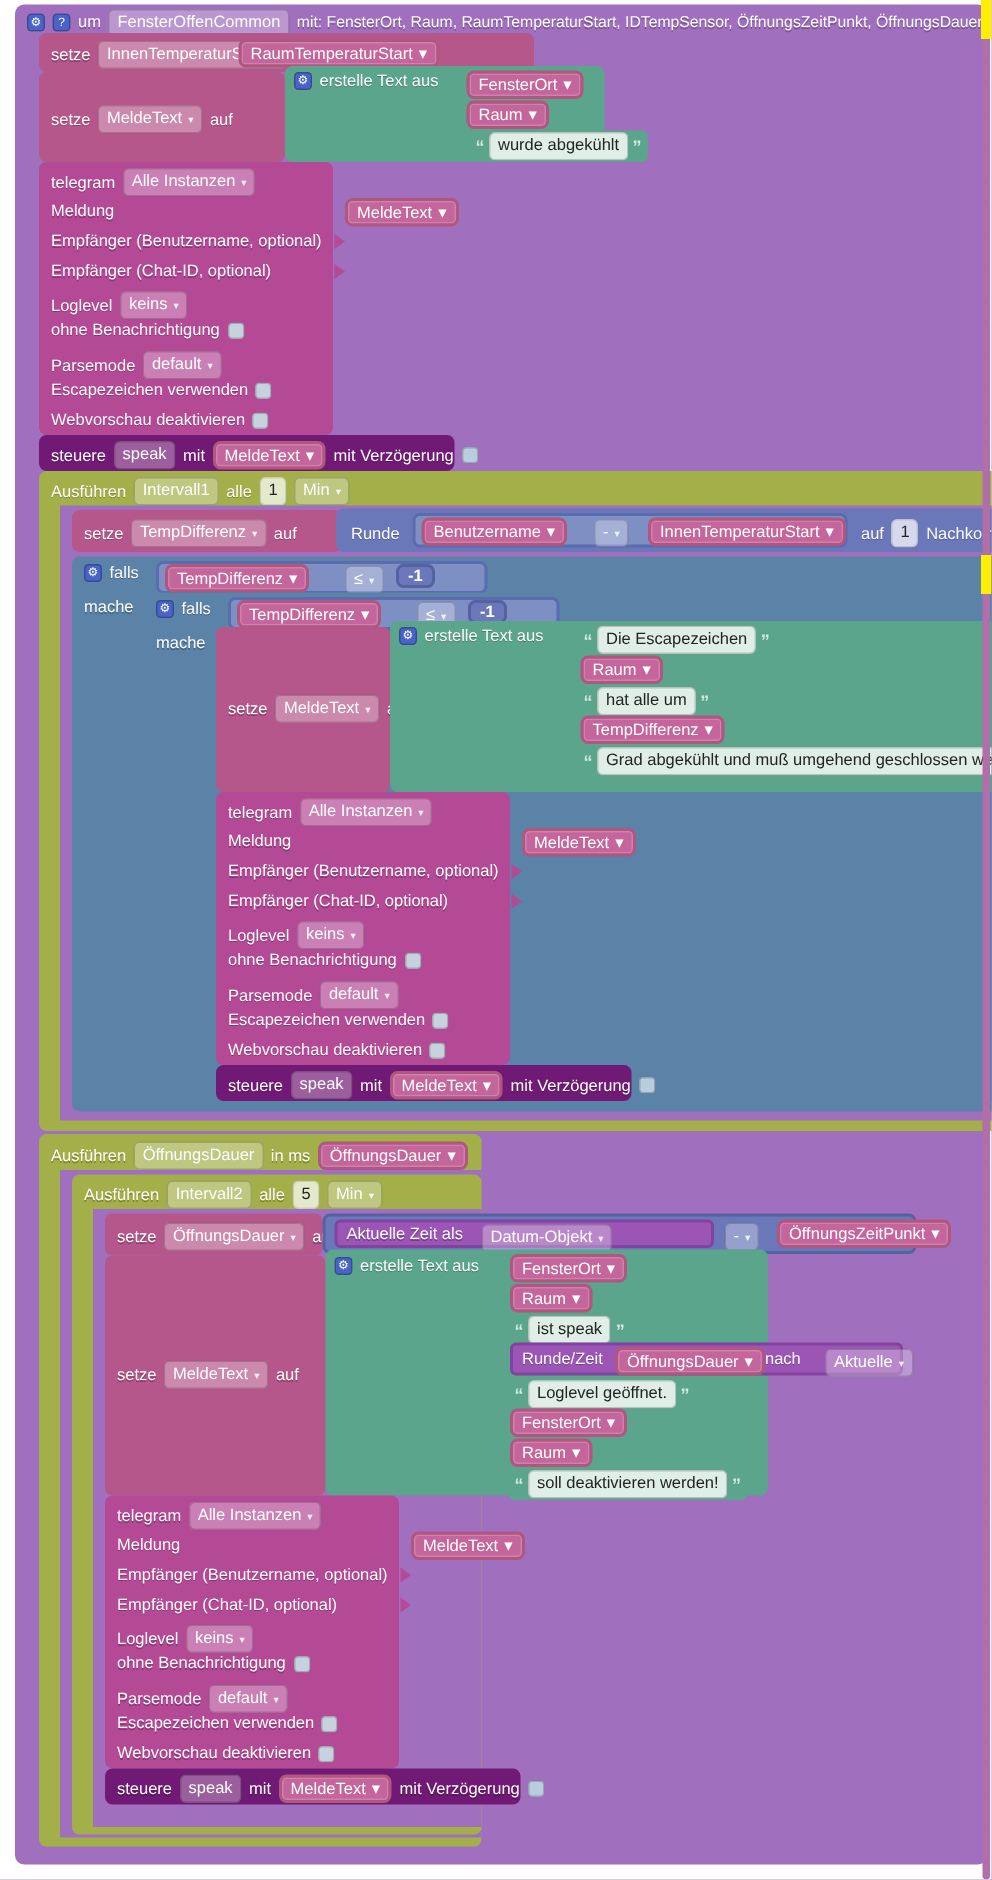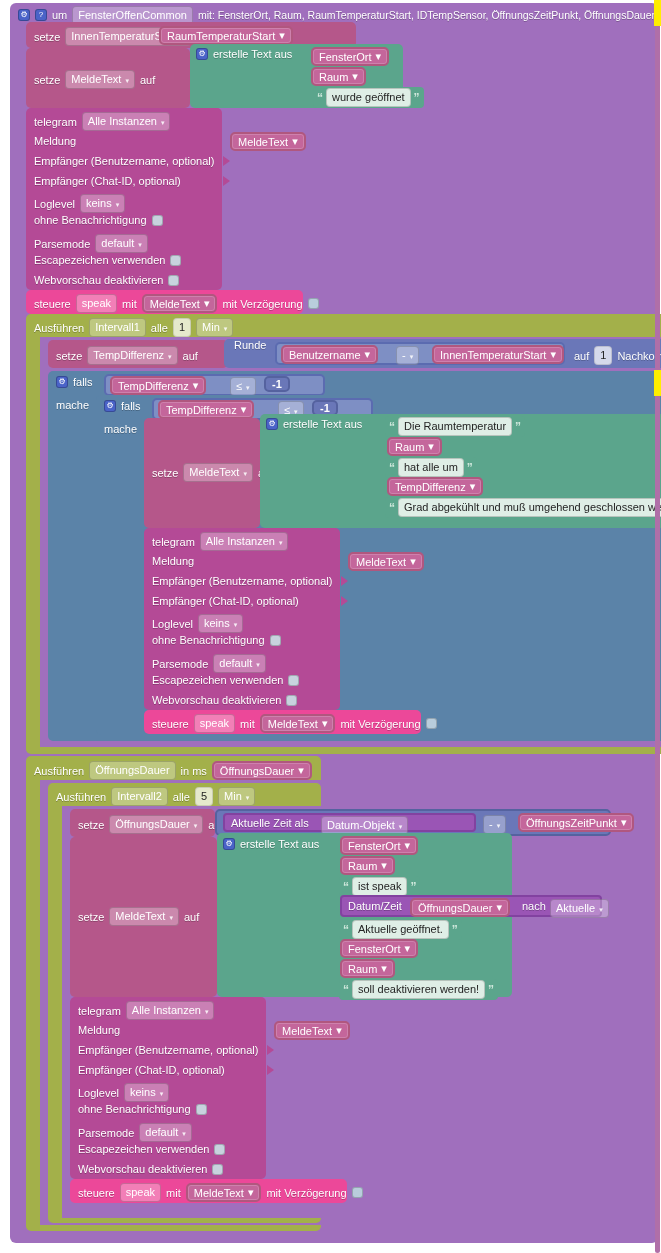--- a/index.html
+++ b/index.html
@@ -50,21 +50,21 @@
   }
   .mini.q{ background:#4a63c8; }
   .arrowplug{ width:0;height:0;border-left:7px solid currentColor;
      border-top:5px solid transparent;border-bottom:5px solid transparent;display:inline-block;}
 
   
   .c-proc   { background:#a06fbd; }
   .c-var    { background:#b5578a; }
   .c-text   { background:#5ba58c; }      
   .c-tele   { background:#b44a96; }      
-  .c-speak  { background:#ec4899;padding-left:32px; }      
+  .c-speak  { background:#701a75;padding-left:32px; }      
   .c-time   { background:#a3b04a; }      
   .c-logic  { background:#5b83a8; }      
   .c-math   { background:#6a77b8; }      
 
   .varpill{
     background:#c4669b; border:2px solid #a8strip;
     border:2px solid #b0577f;
     border-radius:5px; padding:1px 6px; color:#fff; display:inline-flex; gap:4px; align-items:center;
     box-shadow:inset 0 0 0 1px rgba(255,255,255,.18);
     white-space:nowrap;
@@ -133,21 +133,21 @@
       <span class="varpill abs" style="left:121px; top:3px;">
         <span>FensterOrt</span>
           <span class="car">▾</span>
       </span>
       <span class="varpill abs" style="left:121px; top:23px;">
         <span>Raum</span>
           <span class="car">▾</span>
       </span>
       <span class="txtpill abs" style="left:123px; top:43px;">
         <span class="qm">“</span>
-        <span class="fld txt">wurde geöffnet</span>
+        <span class="fld txt">wurde abgekühlt</span>
         <span class="qm">”</span>
       </span>
     </div>
 
     <div class="abs blk c-tele" style="left:16px; top:105px; width:196px; height:182px;">
       <div class="row abs" style="left:8px; top:4px;">
         <span class="lbl">telegram</span>
         <span class="fld lite">
           <span>Alle Instanzen</span>
             <span class="car">▾</span>
@@ -227,21 +227,21 @@
           <span class="lbl">setze</span>
           <span class="fld lite">
             <span>TempDifferenz</span>
               <span class="car">▾</span>
           </span>
           <span class="lbl">auf</span>
         </div>
       </div>
 
       <div class="abs blk c-math" style="left:198px; top:25px; width:463px; height:29px;">
-        <span class="abs lbl" style="left:10px; top:0;">Runde</span>
+        <span class="abs lbl" style="left:10px; top:11px;">Runde</span>
         <div class="abs" style="left:51px; top:3px; width:290px; height:23px; background:#7e8fc4; border:2px solid #5b6bb0; border-radius:5px;">
           <span class="varpill abs" style="left:4px; top:1px;">
             <span>Benutzername</span>
               <span class="car">▾</span>
           </span>
           <span class="fld lite abs" style="left:119px; top:2px;">
             <span>-</span>
               <span class="car">▾</span>
           </span>
           <span class="varpill abs" style="left:155px; top:1px;">
@@ -307,21 +307,21 @@
             </div>
           </div>
 
           <div class="abs blk c-text" style="left:164px; top:19px; width:426px; height:114px;">
             <div class="row abs" style="left:6px; top:4px;">
               <span class="mini">⚙</span>
               <span class="lbl">erstelle Text aus</span>
             </div>
             <span class="txtpill abs" style="left:125px; top:2px;">
               <span class="qm">“</span>
-              <span class="fld txt">Die Raumtemperatur</span>
+              <span class="fld txt">Die Escapezeichen</span>
               <span class="qm">”</span>
             </span>
             <span class="varpill abs" style="left:127px; top:23px;">
               <span>Raum</span>
                 <span class="car">▾</span>
             </span>
             <span class="txtpill abs" style="left:125px; top:43px;">
               <span class="qm">“</span>
               <span class="fld txt">hat alle um</span>
               <span class="qm">”</span>
@@ -481,34 +481,34 @@
           <span class="varpill abs" style="left:123px; top:23px;">
             <span>Raum</span>
               <span class="car">▾</span>
           </span>
           <span class="txtpill abs" style="left:122px; top:43px;">
             <span class="qm">“</span>
             <span class="fld txt">ist speak</span>
             <span class="qm">”</span>
           </span>
           <div class="abs" style="left:123px; top:62px; width:262px; height:22px; background:#9a55b5; border:2px solid #8242a0; border-radius:4px;">
-            <span class="abs lbl" style="left:6px; top:3px;">Datum/Zeit</span>
+            <span class="abs lbl" style="left:6px; top:3px;">Runde/Zeit</span>
             <span class="varpill abs" style="left:68px; top:1px;">
               <span>ÖffnungsDauer</span>
                 <span class="car">▾</span>
             </span>
-            <span class="abs lbl" style="left:180px; top:3px;text-align:right;">nach</span>
+            <span class="abs lbl" style="left:168px; top:3px;text-align:right;">nach</span>
             <span class="fld lite abs" style="left:208px; top:2px;">
               <span>Aktuelle</span>
                 <span class="car">▾</span>
             </span>
           </div>
           <span class="txtpill abs" style="left:122px; top:86px;">
             <span class="qm">“</span>
-            <span class="fld txt">Aktuelle geöffnet.</span>
+            <span class="fld txt">Loglevel geöffnet.</span>
             <span class="qm">”</span>
           </span>
           <span class="varpill abs" style="left:123px; top:106px;">
             <span>FensterOrt</span>
               <span class="car">▾</span>
           </span>
           <span class="varpill abs" style="left:123px; top:126px;">
             <span>Raum</span>
               <span class="car">▾</span>
           </span>

